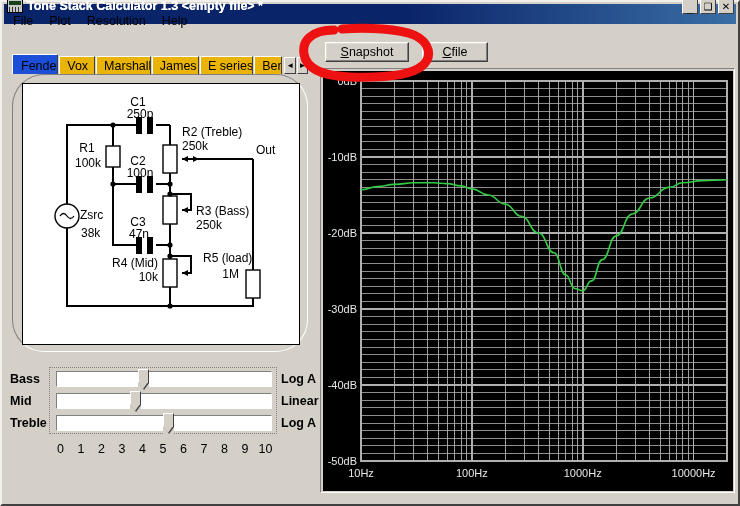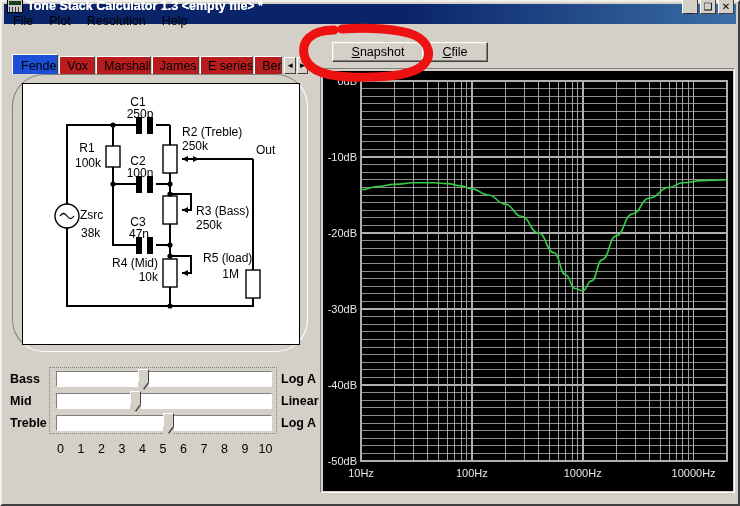--- a/index.html
+++ b/index.html
@@ -69,31 +69,31 @@
   
   .topbtn{
     position:absolute;height:20px;
     background:#d4d0c8;
     border-left:1px solid #fff;border-top:1px solid #fff;
     border-right:1px solid #404040;border-bottom:1px solid #404040;
     box-shadow:inset -1px -1px 0 #808080, inset 1px 1px 0 #dfdcd5;
     font-size:12.5px;line-height:18px;text-align:center;
     box-sizing:border-box;cursor:default;
   }
-  #btn-snapshot{left:330px;top:40px;width:92px;}
+  #btn-snapshot{left:323px;top:40px;width:84px;}
   #btn-clear{left:420px;top:40px;width:66px;}
   #btn-sweep{left:493px;top:40px;width:84px;}
   .topbtn u{text-decoration:underline;}
   
   .tabstrip{
     position:absolute;left:10px;top:52px;width:296px;height:20px;
     display:flex;align-items:flex-end;
   }
   .tab{
-    height:18px;background:#b91c1c;
+    height:18px;background:#eab308;
     border-left:1px solid #fff;border-top:1px solid #fff;
     border-right:1px solid #404040;
     padding:1px 12px 0 7px;font-size:12.5px;line-height:16px;
     box-sizing:border-box;margin-right:1px;cursor:default;
     white-space:nowrap;overflow:hidden;
   }
   .tab.active{
     height:20px;font-weight:normal;margin-top:-2px;
     padding:3px 8px 0 8px;background:#1d4ed8;
     position:relative;z-index:3;

